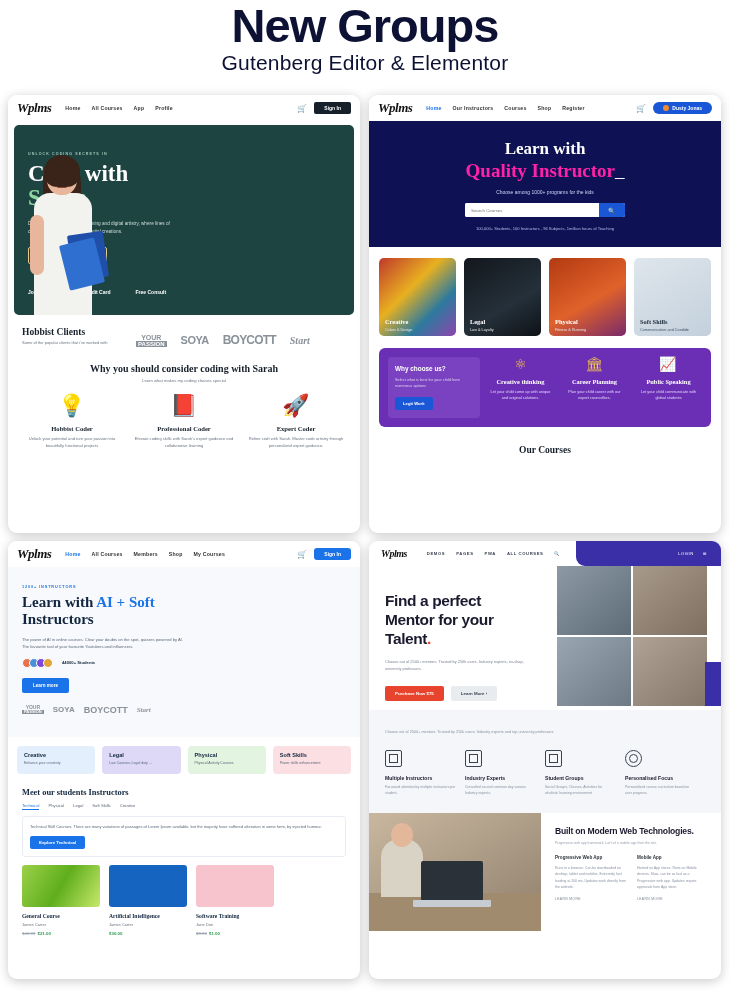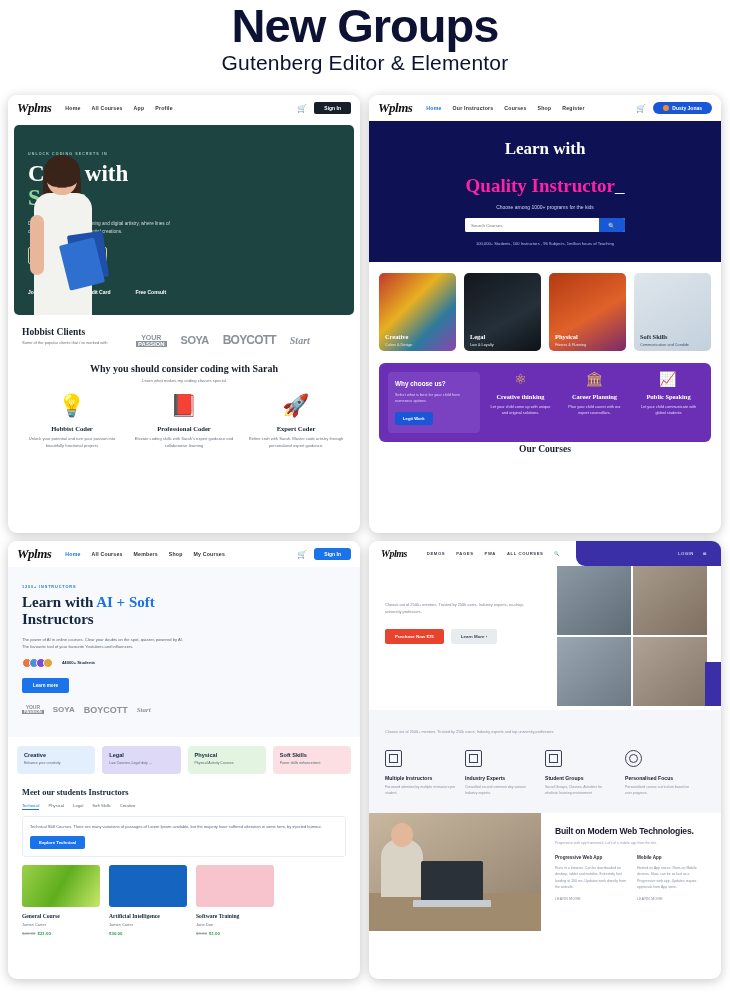--- a/index.html
+++ b/index.html
@@ -79,21 +79,21 @@
   .d1-why-s { font-size: 4.2px; color: #6a7480; margin-top: 4px; }
   .d1-feats { display: flex; margin-top: 12px; padding: 0 8px; }
   .d1-feat { flex: 1; text-align: center; padding: 0 6px; }
   .d1-ico { font-size: 22px; line-height: 1; }
   .d1-ft { font-family: "Liberation Serif", serif; font-size: 6.6px; font-weight: 700; color: #16202b; margin-top: 8px; }
   .d1-fd { font-size: 4.1px; color: #6a7480; line-height: 1.6; margin-top: 4px; }
 
   
   .d2-hero { background: #0e1154; padding: 18px 0 16px; text-align: center; position: relative; }
   .d2-h1 { font-family: "Liberation Serif", serif; font-size: 17px; font-weight: 700; color: #fff; }
-  .d2-h2 { font-family: "Liberation Serif", serif; font-size: 19px; font-weight: 700; color: #ff22a8; margin-top: 16px; }
+  .d2-h2 { font-family: "Liberation Serif", serif; font-size: 19px; font-weight: 700; color: #ff22a8; margin-top: 1px; }
   .d2-h2 .cursor { color: #fff; font-weight: 400; }
   .d2-sub { font-size: 5px; color: #cfd2ef; margin-top: 7px; }
   .d2-search { margin: 8px auto 0; width: 160px; height: 14px; display: flex; background: #fff; border-radius: 2px; overflow: hidden; }
   .d2-search input { flex: 1; border: 0; font-size: 4.4px; padding-left: 6px; color: #555; font-family: inherit; }
   .d2-sbtn { width: 26px; background: #1a57d6; color: #fff; font-size: 6px; display: flex; align-items: center; justify-content: center; }
   .d2-stats { font-size: 4.1px; color: #b9bde8; margin-top: 9px; }
   .d2-cats { display: flex; gap: 8px; padding: 11px 10px 0; }
   .d2-cat { flex: 1; height: 78px; border-radius: 5px; position: relative; overflow: hidden; }
   .c1 { background: linear-gradient(135deg,#c0392b,#e8b020 40%,#2d7a9e 70%,#8e44ad); }
   .c2 { background: linear-gradient(150deg,#12171c,#25303a 60%,#0d1216); }
@@ -105,21 +105,21 @@
 
   .d2-why { margin: 12px 10px 0; background: #6b2fb5; border-radius: 6px; padding: 9px; display: flex; gap: 7px; }
   .d2-why-card { width: 92px; background: #7a42c0; border-radius: 4px; padding: 8px 7px; }
   .d2-why-t { font-size: 6.4px; font-weight: 700; color: #fff; }
   .d2-why-d { font-size: 3.9px; color: #ddd0f2; line-height: 1.6; margin-top: 5px; }
   .d2-why-b { display: inline-block; margin-top: 7px; background: #1a57d6; color: #fff; font-size: 4.2px; padding: 4px 8px; border-radius: 2px; font-weight: 700; }
   .d2-wf { flex: 1; text-align: center; padding: 0 3px; }
   .d2-wf-i { font-size: 14px; color: #f2c14e; line-height: 1; }
   .d2-wf-t { font-family:"Liberation Serif",serif; font-size: 6.4px; font-weight: 700; color: #fff; margin-top: 7px; }
   .d2-wf-d { font-size: 3.9px; color: #e0d3f5; line-height: 1.6; margin-top: 4px; }
-  .d2-courses { text-align: center; font-family:"Liberation Serif",serif; font-size: 9.5px; font-weight: 700; color: #16202b; margin-top: 2px; }
+  .d2-courses { text-align: center; font-family:"Liberation Serif",serif; font-size: 9.5px; font-weight: 700; color: #16202b; margin-top: 18px; }
 
   
   .d3-hero { background: #f7f9fc; height: 170px; position: relative; overflow: hidden;
     background-image: radial-gradient(#d4dce8 .6px, transparent .6px); background-size: 6px 6px; }
   .d3-left { padding: 18px 0 0 14px; width: 200px; position: relative; z-index: 3; }
   .d3-eye { font-size: 3.8px; color: #1a73e8; letter-spacing: .9px; font-weight: 700; }
   .d3-h1 { font-family: "Liberation Serif", serif; font-size: 15px; font-weight: 700; color: #12263f; line-height: 1.15; margin-top: 5px; }
   .d3-h1 .blue { color: #1a73e8; }
   .d3-d { font-size: 4.1px; color: #5a6878; line-height: 1.75; margin-top: 7px; width: 165px; }
   .d3-avatars { display: flex; align-items: center; margin-top: 8px; }
@@ -484,20 +484,25 @@
         <span>ALL COURSES</span>
         <span>🔍</span>
       </div>
       <div class="d4-purple">
         <span>LOGIN</span>
         <span>☰</span>
       </div>
     </div>
     <div class="d4-hero">
       <div class="d4-hl">
+        <div class="d4-h1">
+          <span>Find a perfect</span><br>
+          <span>Mentor for your</span><br>
+          <span>Talent</span><span class="dot">.</span>
+        </div>
         <div class="d4-hd">Choose out of 2500+ mentors. Trusted by 250k users. Industry experts, ex-shop, university professors.</div>
         <div class="d4-hb">
           <span class="d4-b1">Purchase Now $75</span>
           <span class="d4-b2">Learn More ›</span>
         </div>
       </div>
       <div class="d4-grid">
         <div class="ph a"></div>
         <div class="ph b"></div>
         <div class="ph c"></div>

